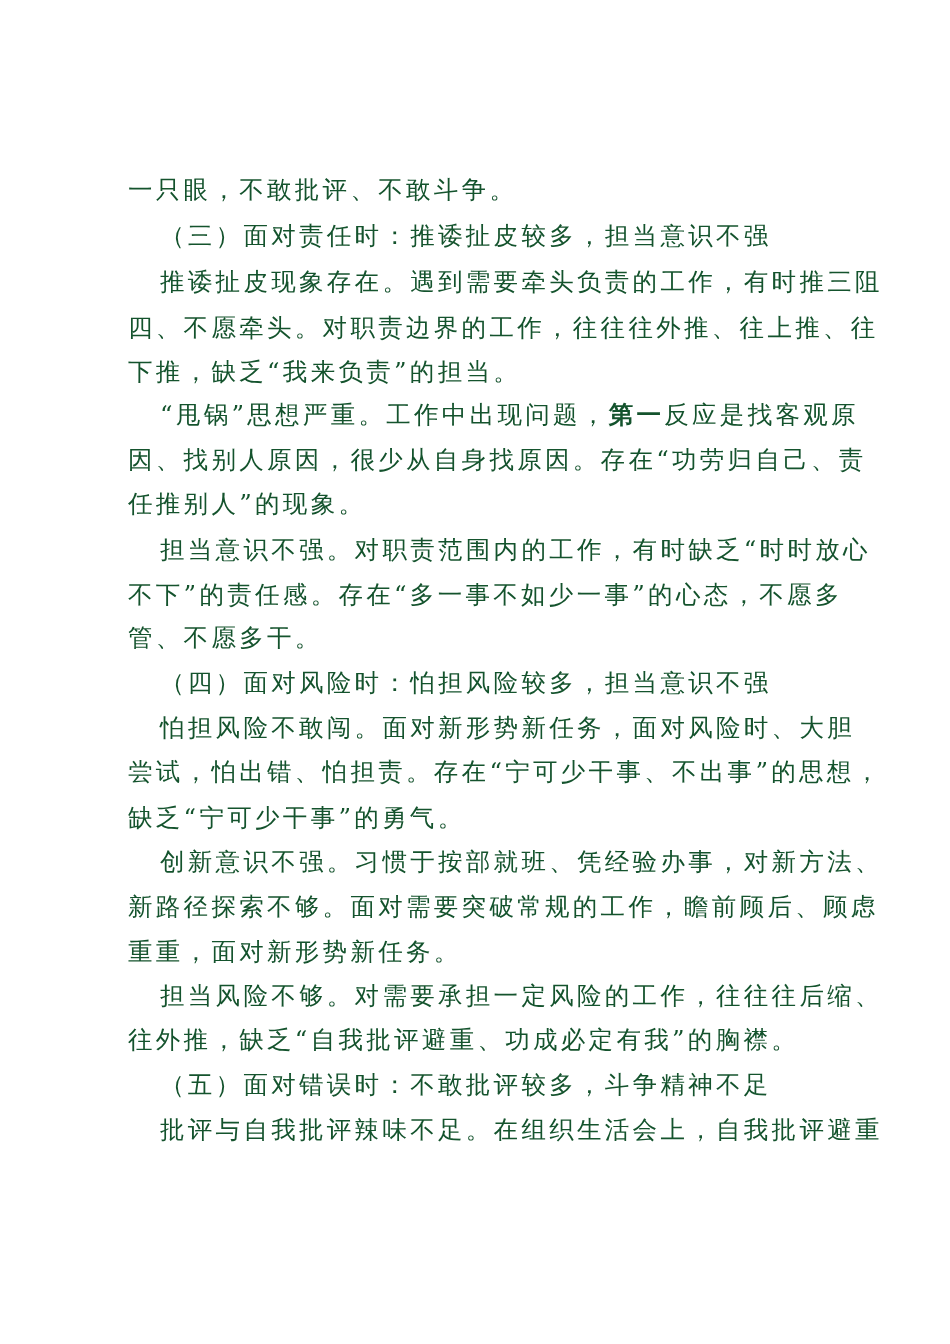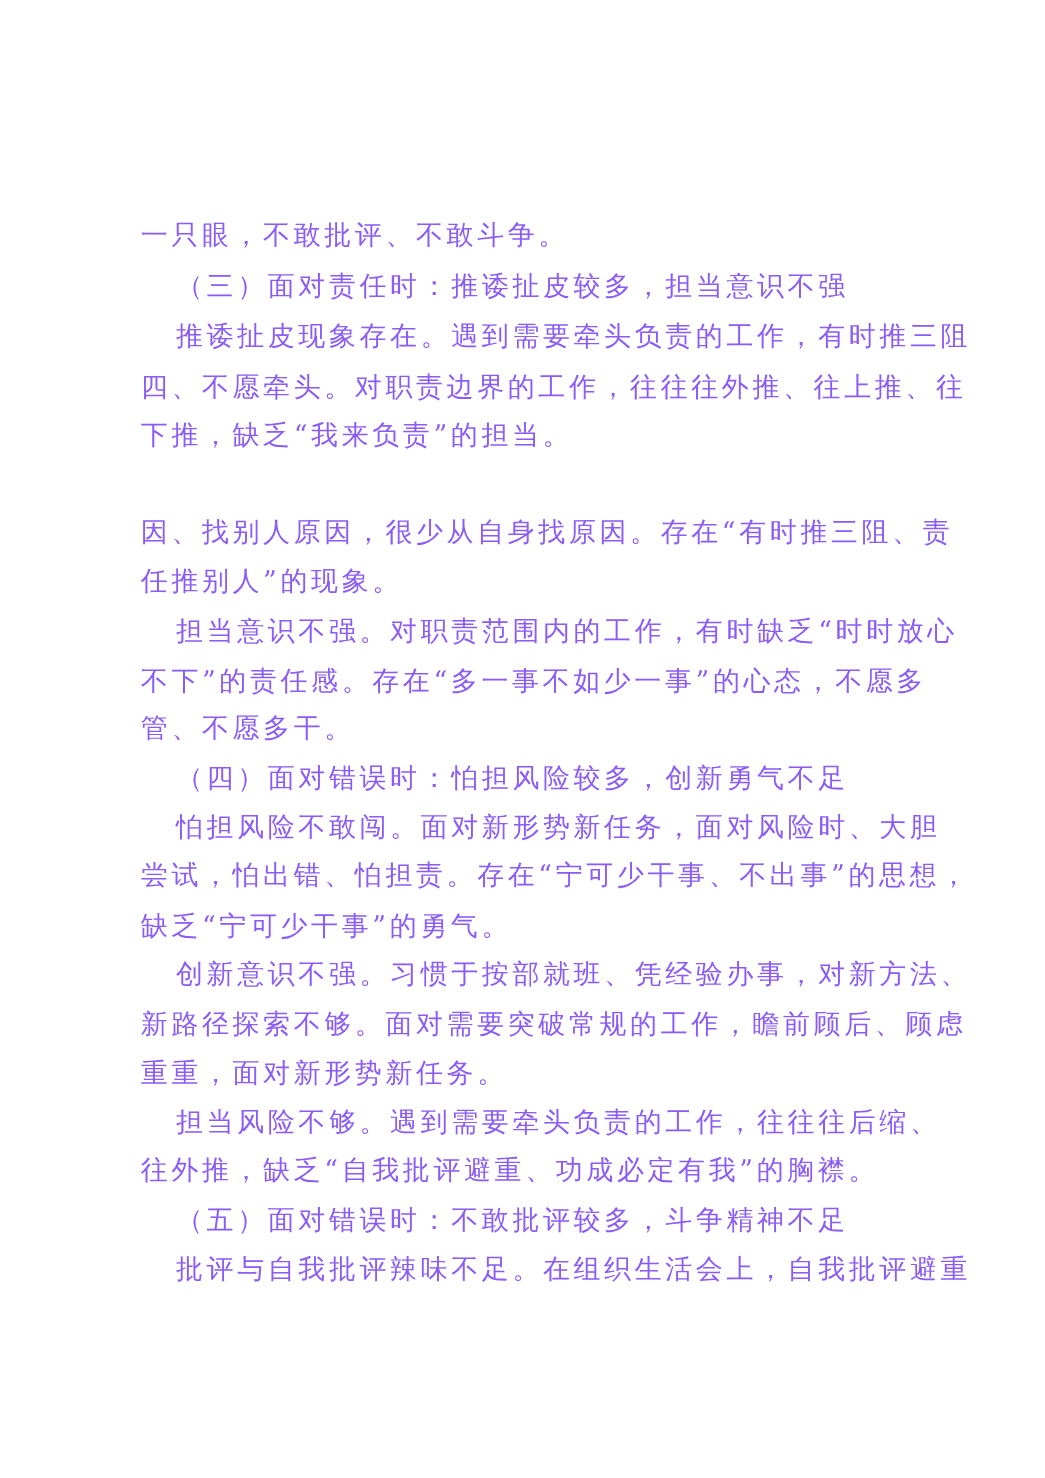--- a/index.html
+++ b/index.html
@@ -5,46 +5,46 @@
   html, body { margin: 0; padding: 0; background: #ffffff; }
   body { width: 950px; height: 1344px; position: relative; overflow: hidden; }
   .page { position: absolute; left: 0; top: 0; width: 950px; height: 1344px; background: #fff; }
   .line {
     position: absolute;
     left: 128px;
     white-space: nowrap;
     font-family: "DejaVu Serif", "Liberation Serif", serif;
     font-size: 24.5px;
     letter-spacing: 3.3px;
-    color: #8b5cf6;
+    color: #14532d;
     line-height: 30px;
-    margin-top: 24px;
   }
   .indent { left: 160px; }
   .heading { left: 160px; font-weight: normal; }
   .bold { font-weight: bold; }
 </style>
 </head>
 <body>
 
 <div class="page">
   <div class="line" style="top:175px">一只眼，不敢批评、不敢斗争。</div>
   <div class="line heading" style="top:221px">（三）面对责任时：推诿扯皮较多，担当意识不强</div>
   <div class="line indent" style="top:267px">推诿扯皮现象存在。遇到需要牵头负责的工作，有时推三阻</div>
   <div class="line" style="top:313px">四、不愿牵头。对职责边界的工作，往往往外推、往上推、往</div>
   <div class="line" style="top:357px">下推，缺乏“我来负责”的担当。</div>
-  <div class="line" style="top:445px">因、找别人原因，很少从自身找原因。存在“有时推三阻、责</div>
+  <div class="line indent" style="top:400px"><span>“甩锅”思想严重。工作中出现问题，</span><span class="bold">第一</span><span>反应是找客观原</span></div>
+  <div class="line" style="top:445px">因、找别人原因，很少从自身找原因。存在“功劳归自己、责</div>
   <div class="line" style="top:489px">任推别人”的现象。</div>
   <div class="line indent" style="top:535px">担当意识不强。对职责范围内的工作，有时缺乏“时时放心</div>
   <div class="line" style="top:623px">管、不愿多干。</div>
   <div class="line" style="top:580px">不下”的责任感。存在“多一事不如少一事”的心态，不愿多</div>
-  <div class="line heading" style="top:668px">（四）面对错误时：怕担风险较多，创新勇气不足</div>
+  <div class="line heading" style="top:668px">（四）面对风险时：怕担风险较多，担当意识不强</div>
   <div class="line indent" style="top:713px">怕担风险不敢闯。面对新形势新任务，面对风险时、大胆</div>
   <div class="line" style="top:757px">尝试，怕出错、怕担责。存在“宁可少干事、不出事”的思想，</div>
   <div class="line" style="top:803px">缺乏“宁可少干事”的勇气。</div>
   <div class="line indent" style="top:847px">创新意识不强。习惯于按部就班、凭经验办事，对新方法、</div>
   <div class="line" style="top:892px">新路径探索不够。面对需要突破常规的工作，瞻前顾后、顾虑</div>
   <div class="line" style="top:937px">重重，面对新形势新任务。</div>
-  <div class="line indent" style="top:981px">担当风险不够。遇到需要牵头负责的工作，往往往后缩、</div>
+  <div class="line indent" style="top:981px">担当风险不够。对需要承担一定风险的工作，往往往后缩、</div>
   <div class="line" style="top:1025px">往外推，缺乏“自我批评避重、功成必定有我”的胸襟。</div>
   <div class="line indent" style="top:1115px">批评与自我批评辣味不足。在组织生活会上，自我批评避重</div>
   <div class="line heading" style="top:1070px">（五）面对错误时：不敢批评较多，斗争精神不足</div>
 </div>
 
 </body></html>

